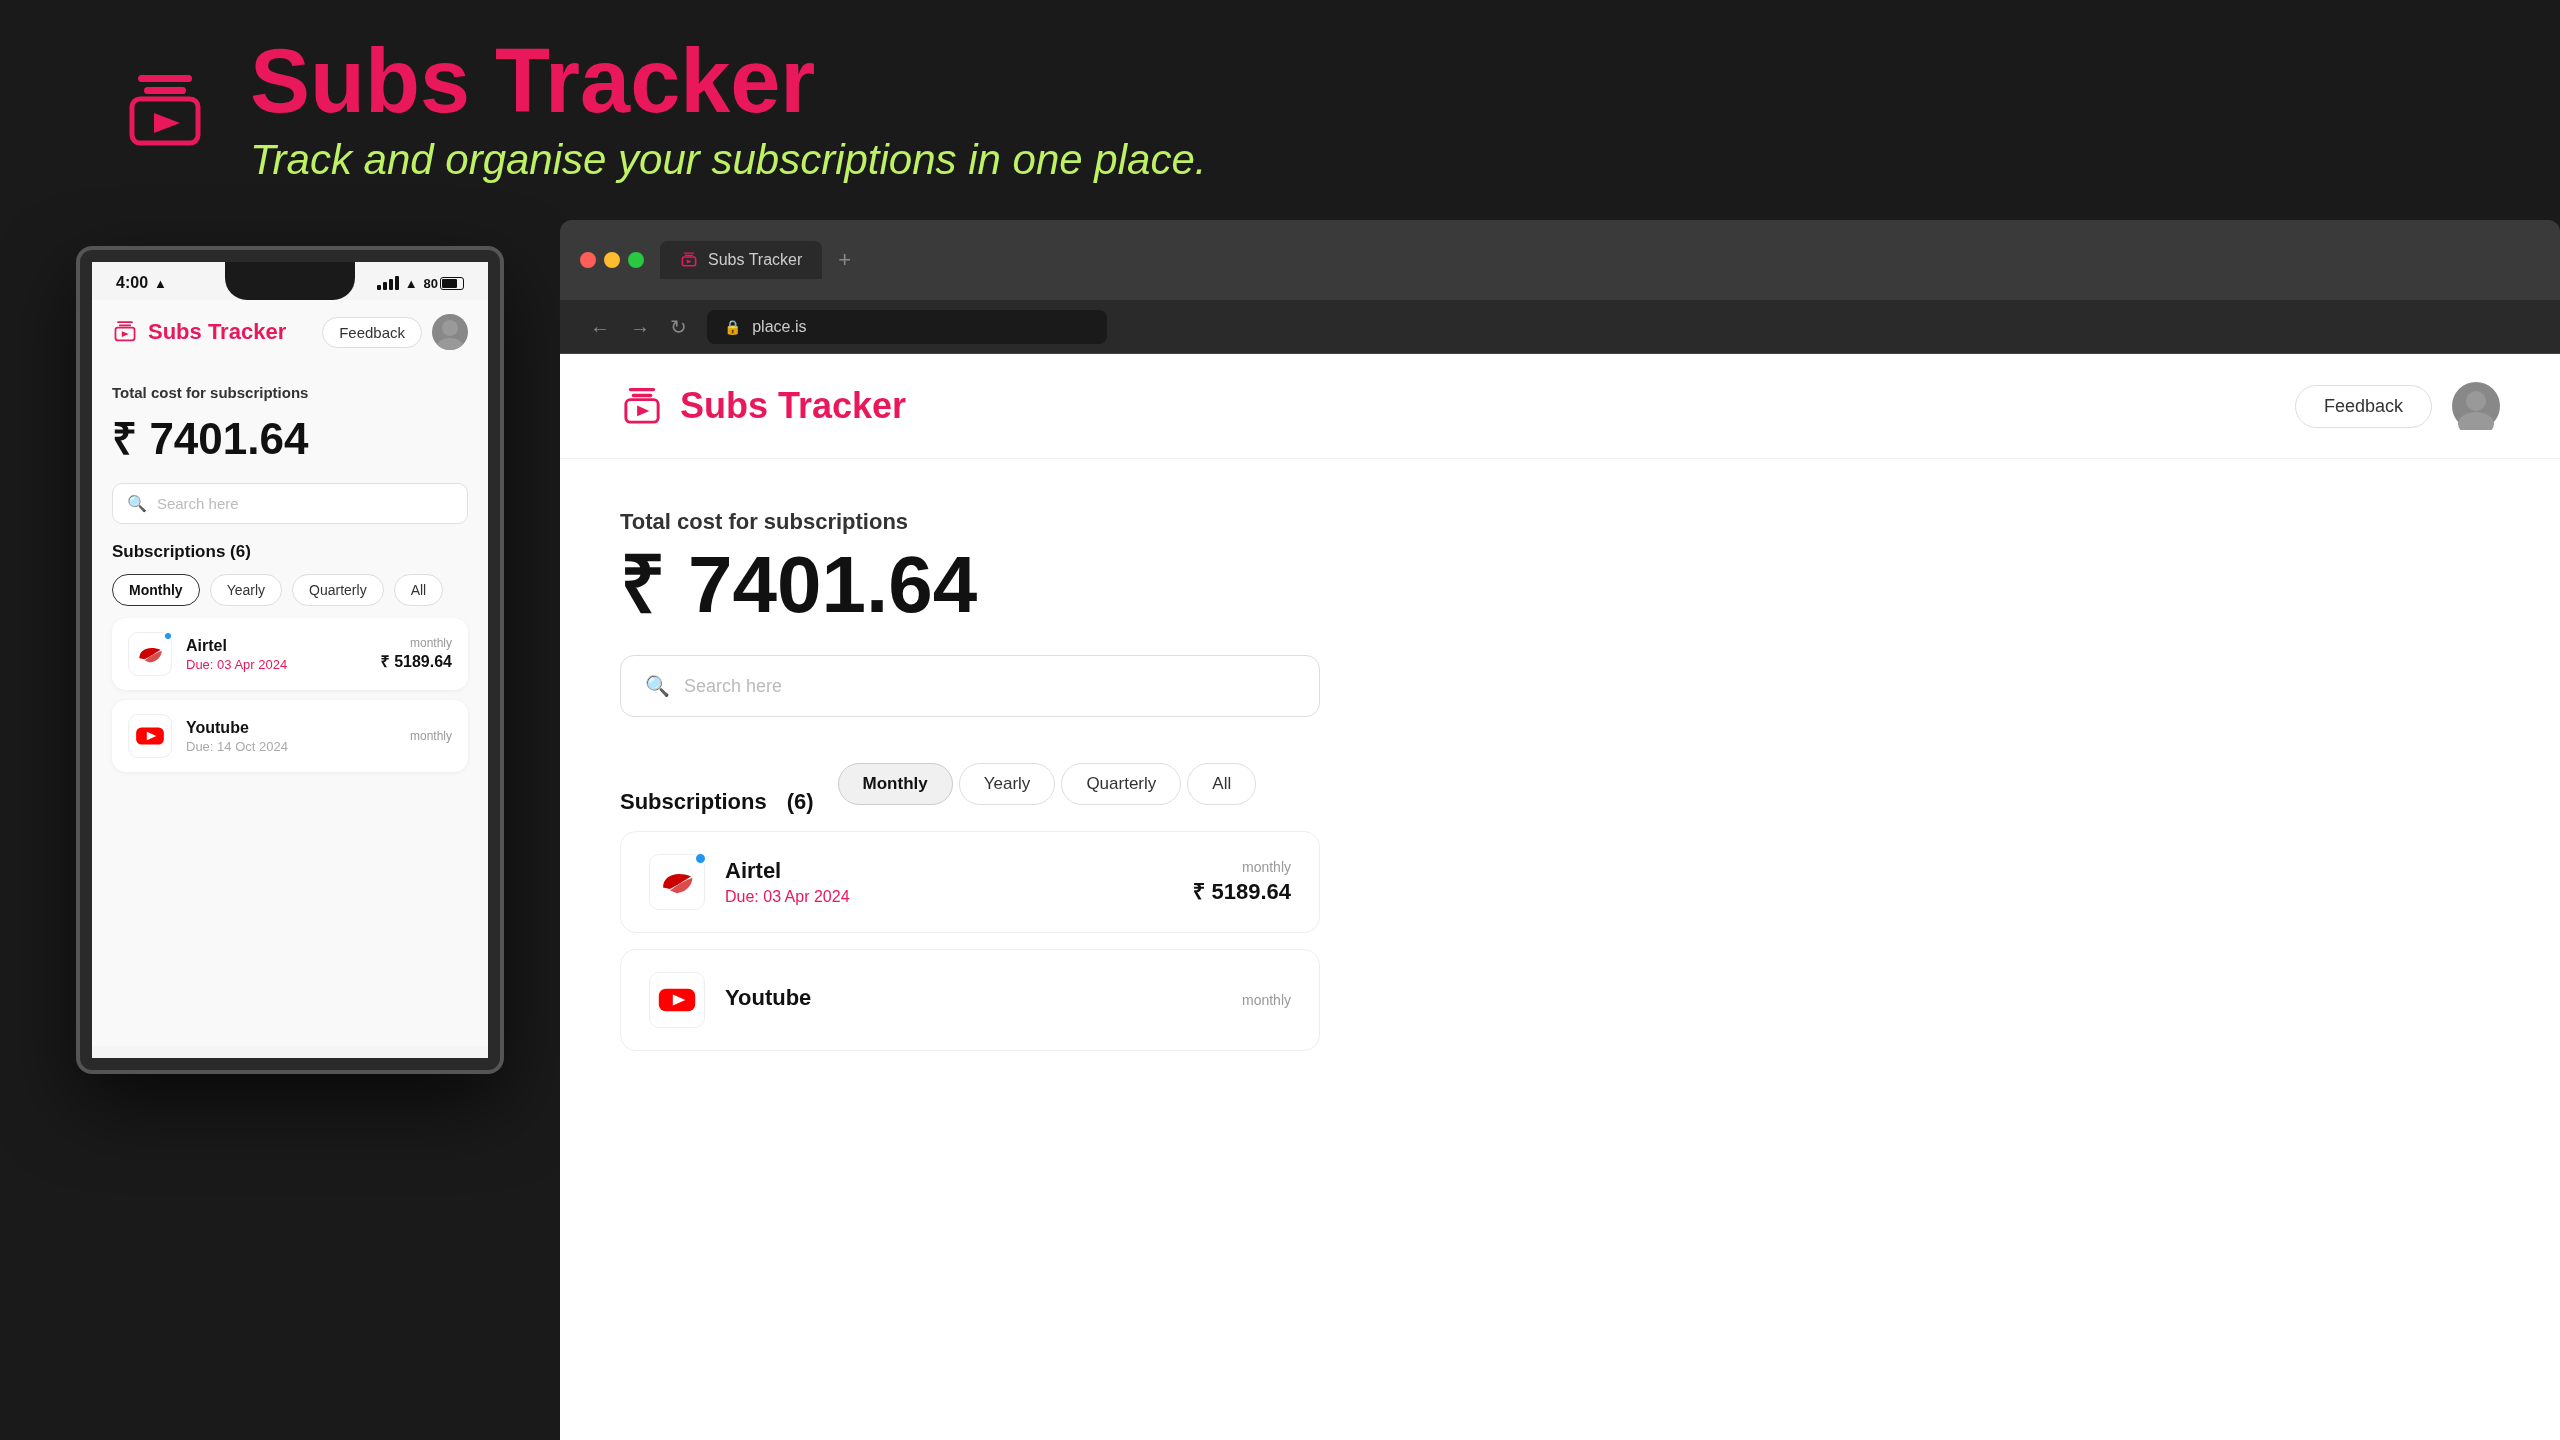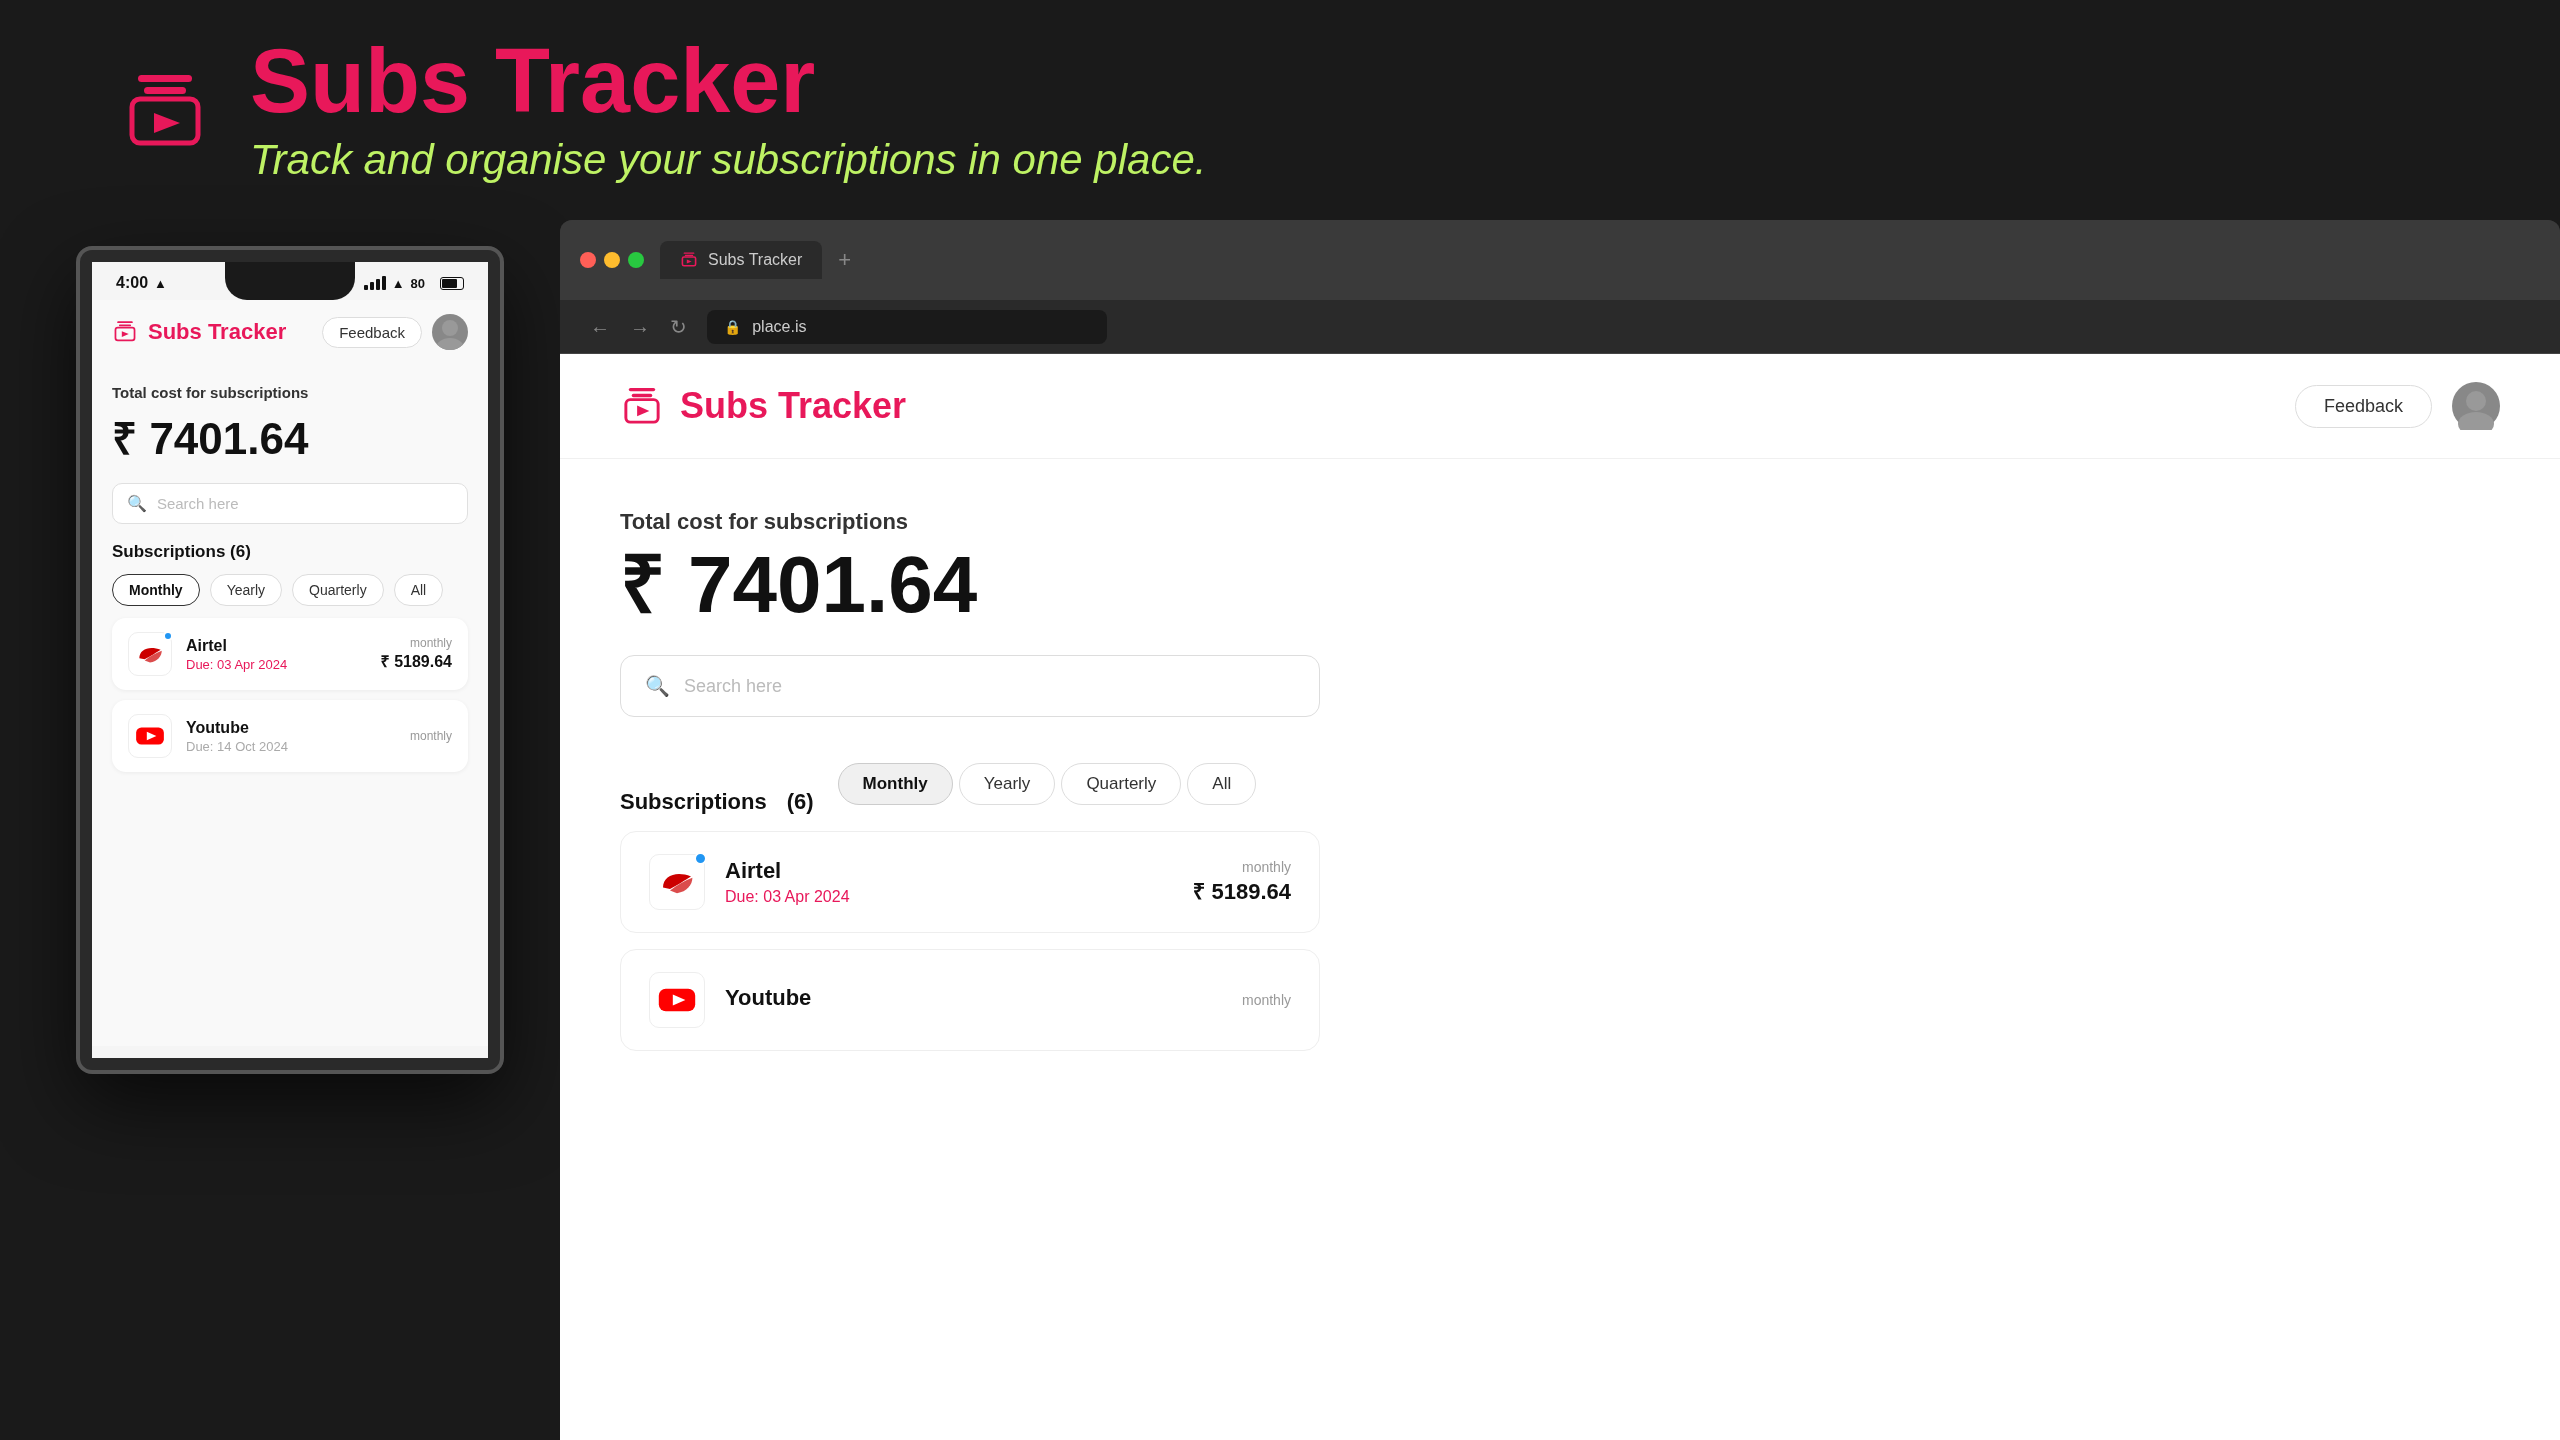--- a/index.html
+++ b/index.html
@@ -553,21 +553,21 @@
     .signal-bar {
       width: 4px;
       background: #111;
       border-radius: 1px;
     }
 
     
     .battery {
       display: flex;
       align-items: center;
-      gap: 15px;
+      gap: 2px;
       font-size: 13px;
       font-weight: 600;
     }
     .battery-body {
       width: 24px;
       height: 13px;
       border: 1.5px solid #111;
       border-radius: 3px;
       padding: 1px;
       position: relative;

